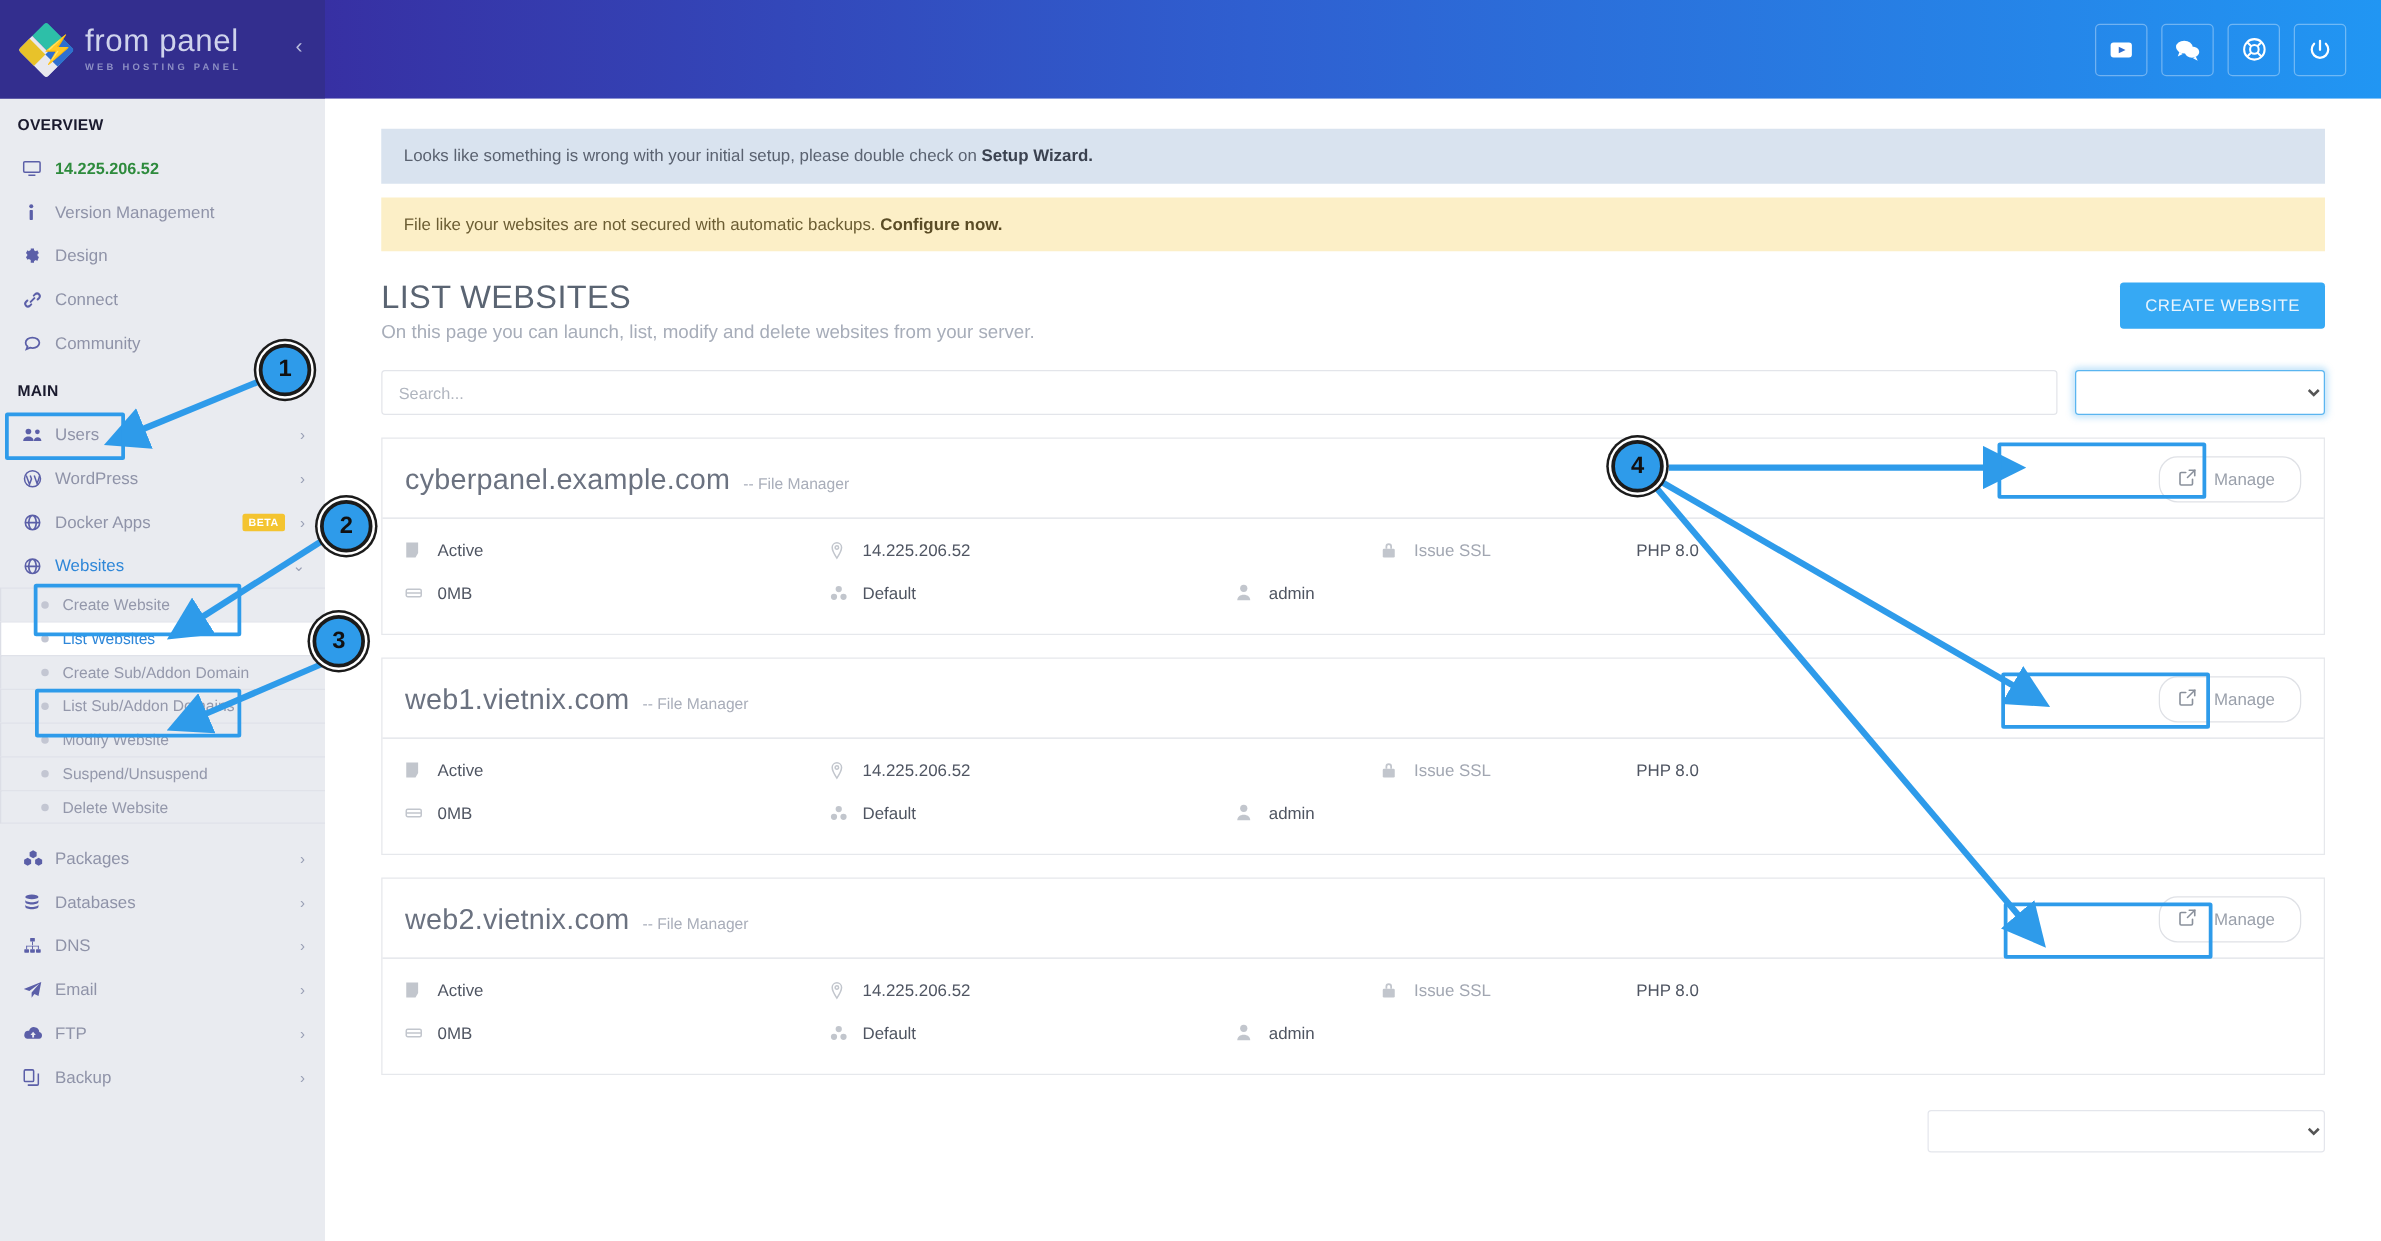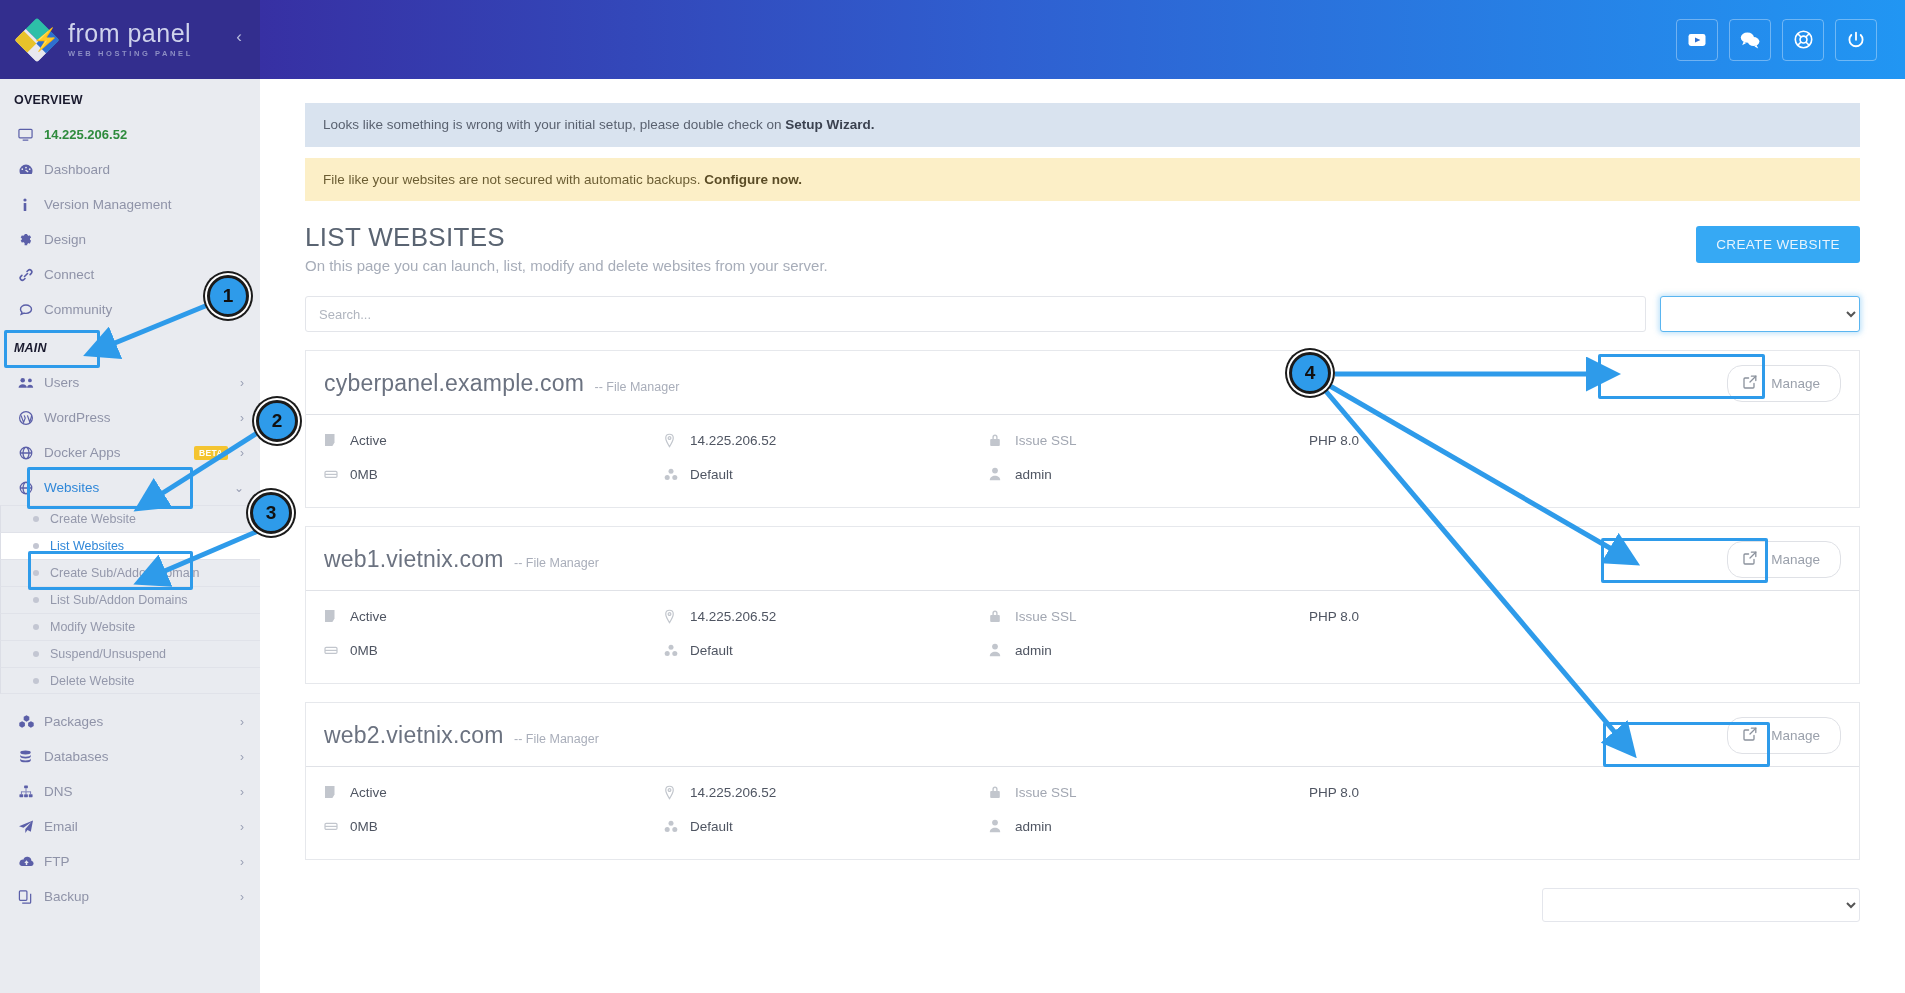--- a/index.html
+++ b/index.html
@@ -43,21 +43,21 @@
   }
   .collapse-arrow {
     position: absolute; right: 18px; top: 28px;
     color: #b9bcdd; font-size: 17px; cursor: pointer; line-height: 1;
   }
 
   .nav-section-label {
     font-size: 12.5px; font-weight: 700; color: #1a1a2e;
     padding: 14px 0 10px 14px; letter-spacing: .2px;
   }
-  .nav-section-label.boxed { position: relative; font-style: italic; }
+  .nav-section-label.boxed { position: relative; }
 
   .nav-item {
     display: flex; align-items: center; height: 35px;
     padding: 0 16px 0 18px; color: #8f93a8; font-size: 13.5px;
     cursor: pointer; position: relative;
   }
   .nav-item .ni-ico {
     width: 26px; flex: 0 0 26px; color: #5b5fa8; display:flex;
     align-items:center; justify-content:flex-start;
   }
@@ -166,21 +166,21 @@
     gap: 13px; cursor: pointer; color: #9aa0ab; font-size: 13.5px;
   }
   .card-body { padding: 8px 18px 16px 18px; }
   .info-row { display: flex; align-items: center; height: 34px; }
   .info-cell {
     display: flex; align-items: center; font-size: 13.5px; color: #4f5562;
   }
   .info-cell .ic {
     width: 26px; flex: 0 0 26px; color: #c2c6cd; display:flex; align-items:center;
   }
-  .info-cell.muted { color: #a2a7b2; }
+  .info-cell.muted { color: #a2a7b2; justify-content: center; }
   .c1 { width: 340px; }
   .c2 { width: 325px; }
   .c3 { width: 320px; }
   .c4 { width: 220px; }
 
   .bottom-row { display: flex; justify-content: flex-end; margin-top: 28px; }
   .sel-bottom {
     width: 318px; height: 34px; border: 1px solid #e4e6ec; border-radius: 3px;
     background: #fff; font-size: 13px; color: #555; padding: 0 8px;
     font-family: "Liberation Sans", sans-serif; outline: none;
@@ -232,28 +232,20 @@
     <div class="nav-item green">
       <span class="ni-ico">
         <svg width="15" height="15" viewBox="0 0 16 16" fill="none" stroke="currentColor" stroke-width="1.3">
             <rect x="1" y="2.5" width="14" height="9" rx="1"></rect>
             <line x1="5" y1="14" x2="11" y2="14"></line>
           </svg>
       </span>
       <span class="ni-label">14.225.206.52</span>
     </div>
 
-    <div class="nav-item">
-      <span class="ni-ico">
-        <svg width="16" height="16" viewBox="0 0 16 16" fill="currentColor">
-            <path d="M8 2.5A6.5 6.5 0 0 0 1.5 9c0 1.1.27 2.13.76 3h11.48c.49-.87.76-1.9.76-3A6.5 6.5 0 0 0 8 2.5zm0 2.2a.9.9 0 1 1 0 1.8.9.9 0 0 1 0-1.8zM4.3 6.3a.85.85 0 1 1 0 1.7.85.85 0 0 1 0-1.7zm7.4 0a.85.85 0 1 1 0 1.7.85.85 0 0 1 0-1.7zM8 7.4l2.6 2.2-.9 1-2.6-2.1z"></path>
-          </svg>
-      </span>
-      <span class="ni-label">Dashboard</span>
-    </div>
 
     <div class="nav-item">
       <span class="ni-ico">
         <svg width="14" height="16" viewBox="0 0 14 16" fill="currentColor">
             <circle cx="7" cy="3" r="1.6"></circle>
             <rect x="5.7" y="6" width="2.6" height="8" rx="0.6"></rect>
           </svg>
       </span>
       <span class="ni-label">Version Management</span>
     </div>

